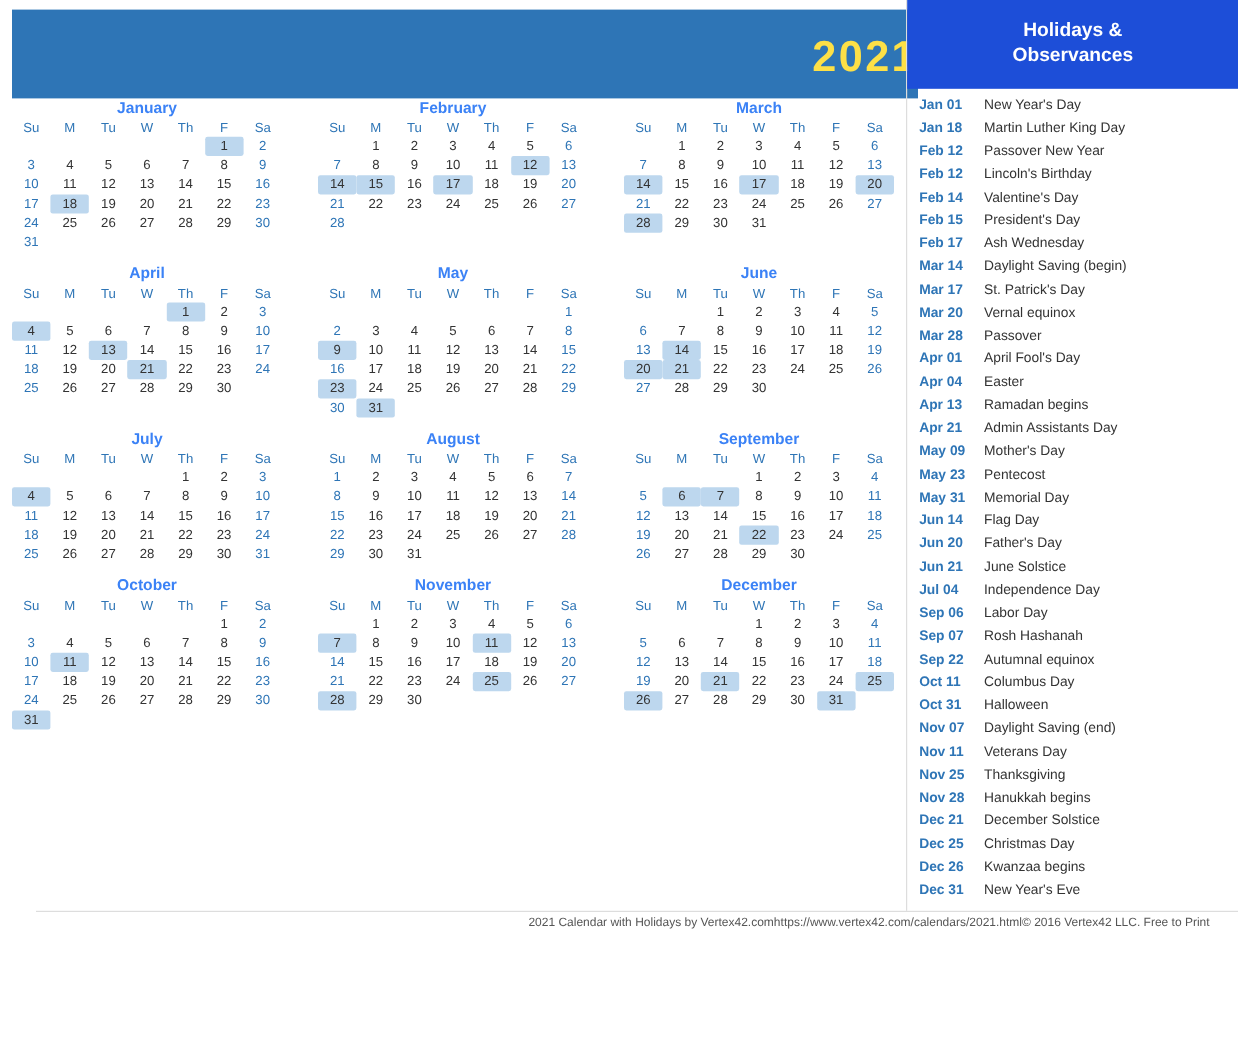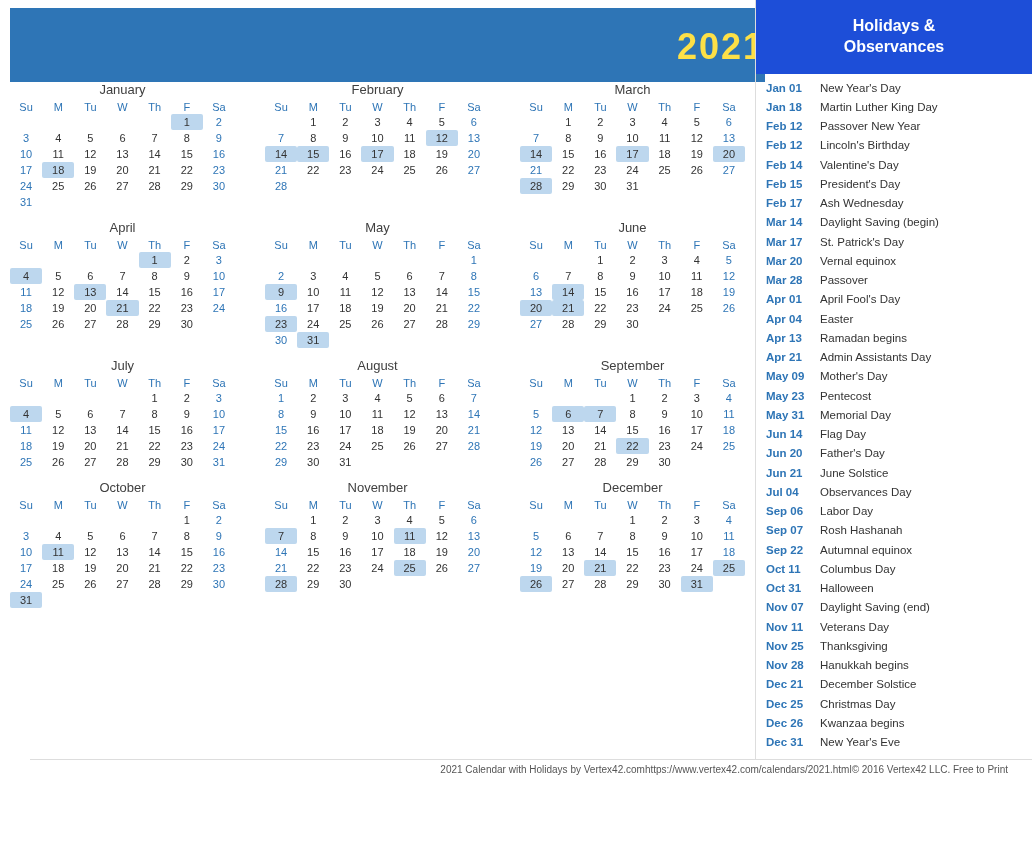--- a/index.html
+++ b/index.html
@@ -35,22 +35,22 @@
       justify-content: space-between;
       margin-bottom: 10px;
     }
 
     .month-block {
       width: 225px;
     }
 
     .month-title {
       text-align: center;
-      font-weight: normal;
-      color: #404040;
+      font-weight: bold;
+      color: #3b82f6;
       font-size: 13px;
       margin-bottom: 3px;
     }
 
     .cal-table {
       width: 100%;
       border-collapse: collapse;
       font-size: 11px;
     }
 
@@ -1024,21 +1024,21 @@
         <div class="holiday-item">
           <span class="holiday-date">Jun 20</span>
           <span class="holiday-name">Father's Day</span>
         </div>
         <div class="holiday-item">
           <span class="holiday-date">Jun 21</span>
           <span class="holiday-name">June Solstice</span>
         </div>
         <div class="holiday-item">
           <span class="holiday-date">Jul 04</span>
-          <span class="holiday-name">Observances Day</span>
+          <span class="holiday-name">Independence Day</span>
         </div>
         <div class="holiday-item">
           <span class="holiday-date">Sep 06</span>
           <span class="holiday-name">Labor Day</span>
         </div>
         <div class="holiday-item">
           <span class="holiday-date">Sep 07</span>
           <span class="holiday-name">Rosh Hashanah</span>
         </div>
         <div class="holiday-item">

